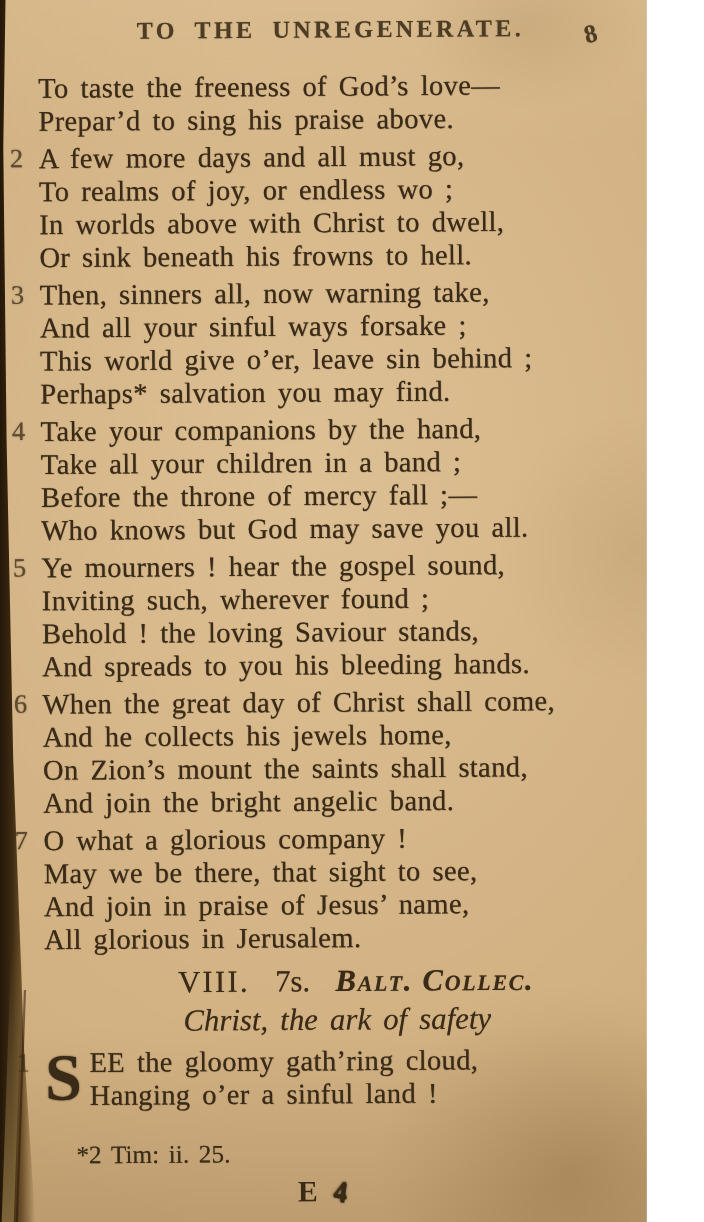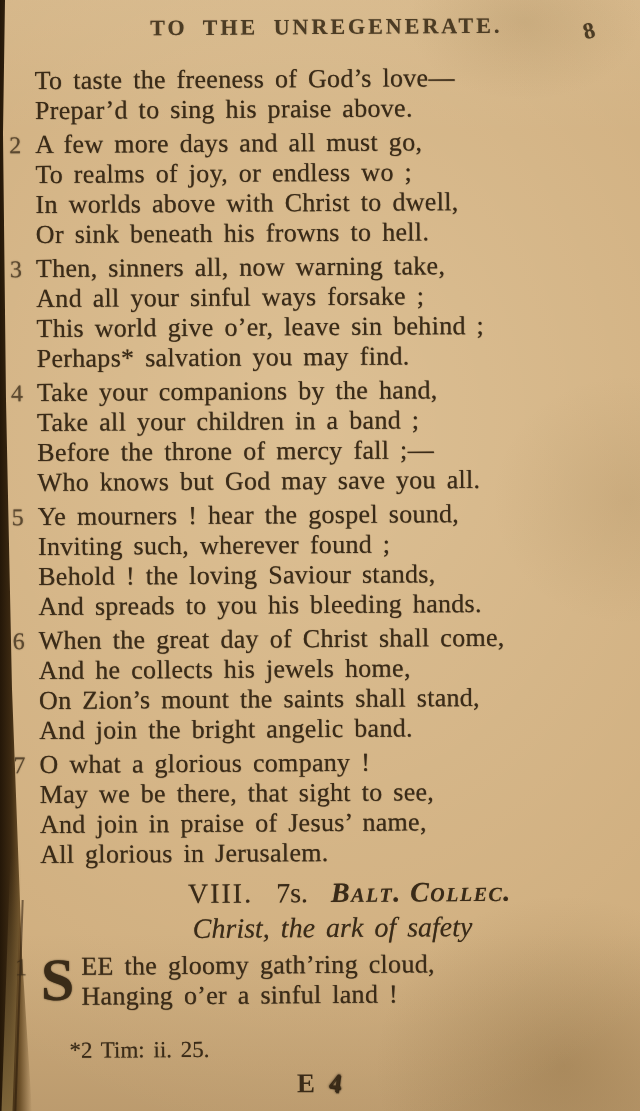--- a/index.html
+++ b/index.html
@@ -3,21 +3,21 @@
 <meta charset="utf-8">
 <style>
   html, body {
     margin: 0; padding: 0;
     width: 640px; height: 1111px;
     overflow: hidden;
     font-family: "Liberation Serif", "DejaVu Serif", serif;
   }
   .paper {
     position: absolute; inset: 0;
-    width: 640px; height: 1111px;
+    width: 588px; height: 1111px;
     background:
       radial-gradient(130% 90% at 48% 38%, rgba(255,240,208,0.28), rgba(0,0,0,0) 72%),
       radial-gradient(42% 22% at 88% 96%, rgba(118,88,45,0.30), rgba(0,0,0,0) 70%),
       radial-gradient(30% 16% at 98% 45%, rgba(128,98,52,0.16), rgba(0,0,0,0) 70%),
       radial-gradient(26% 10% at 82% 2%, rgba(128,98,52,0.18), rgba(0,0,0,0) 70%),
       linear-gradient(to bottom, rgba(255,244,216,0.10), rgba(0,0,0,0) 12%, rgba(0,0,0,0) 84%, rgba(88,62,32,0.16)),
       var(--paper, #cfad7d);
   }
   
   .binding {

